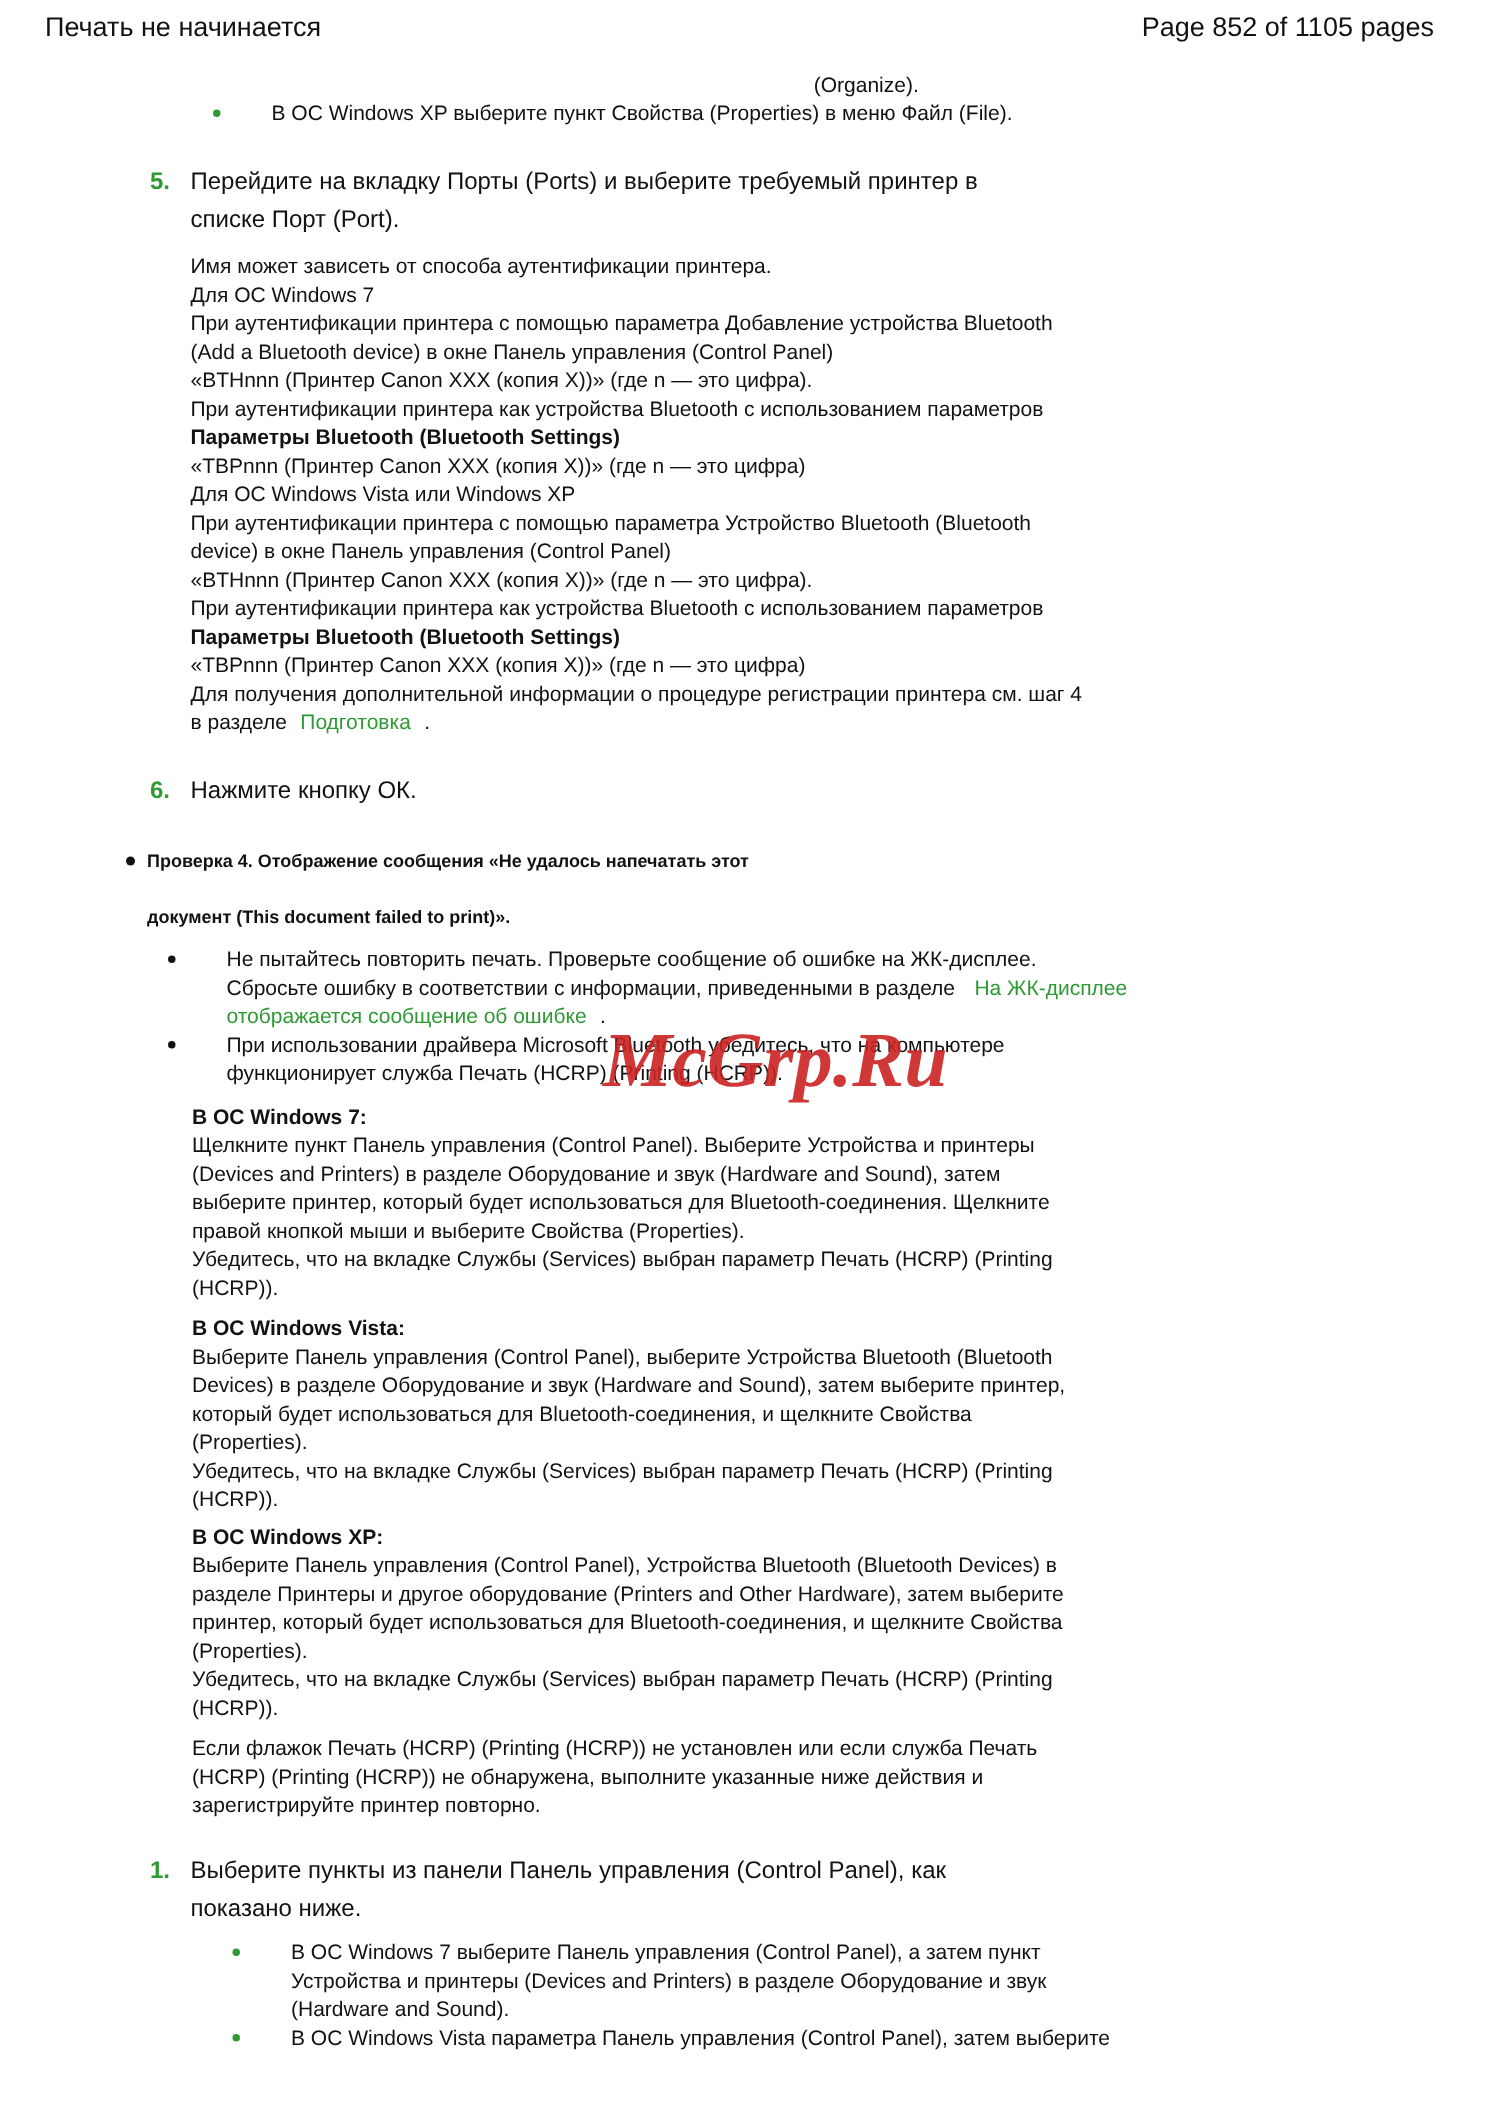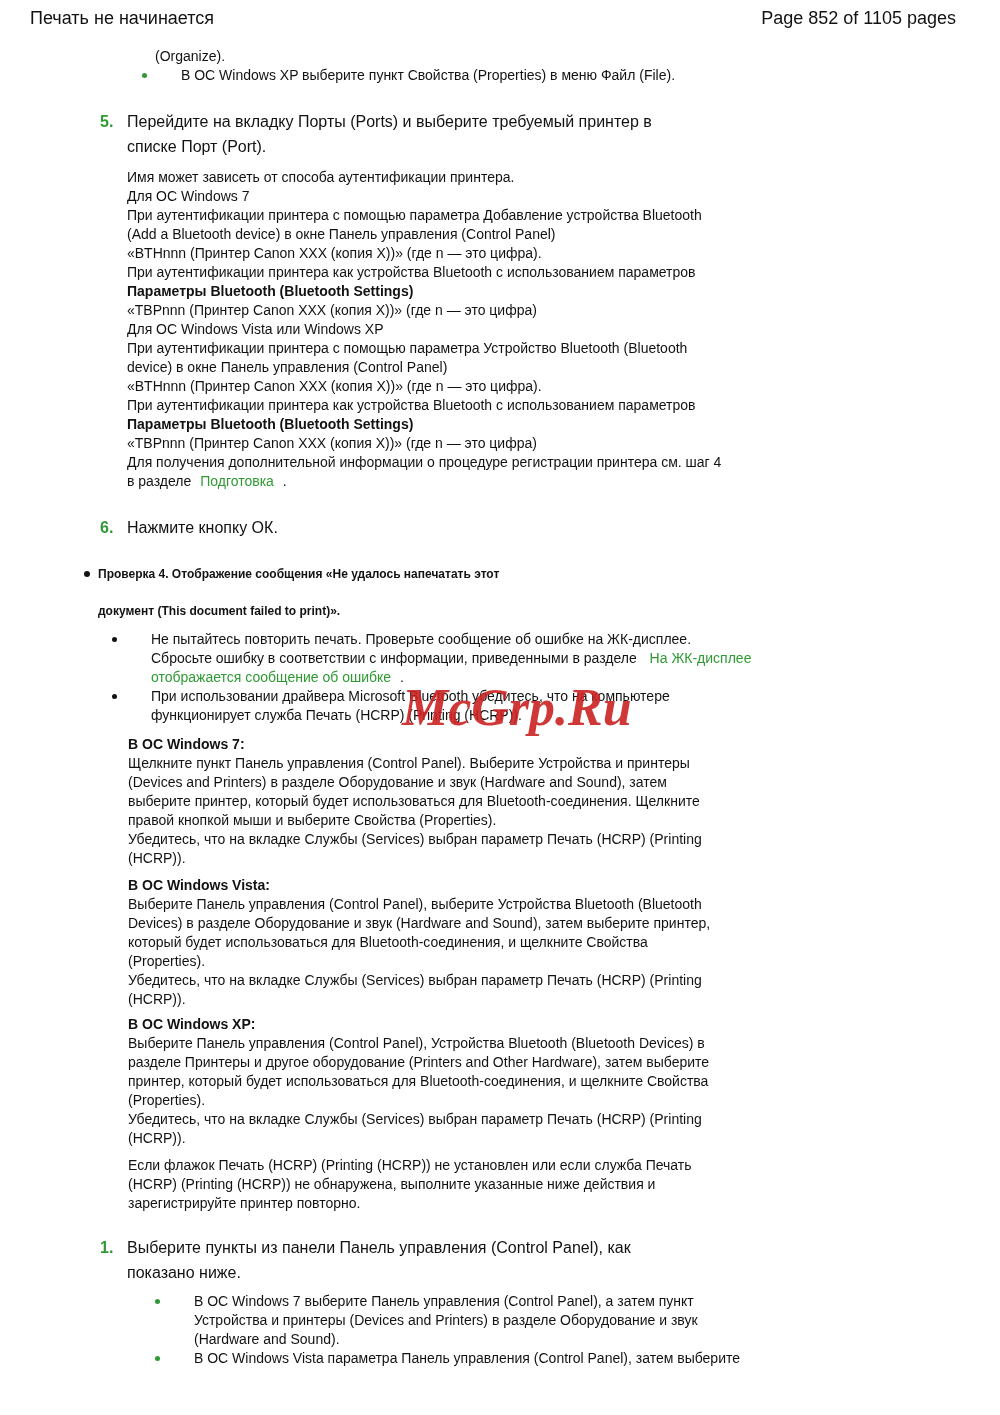--- a/index.html
+++ b/index.html
@@ -14,21 +14,21 @@
   .b{font-weight:bold;}
   .glink{color:var(--green,#2f9a33);text-decoration:none;cursor:pointer;}
   .gap-l{margin-left:9px;}
   .gap-s{margin-left:5px;}
   
   .li{display:flex;align-items:flex-start;gap:24px;}
   .dot{flex:none;width:5px;height:5px;border-radius:50%;background:#121212;margin:7px 10px 0 0;}
   .dot.green{background:var(--green,#2f9a33);}
   .dot.big{width:6px;height:6px;}
   
-  .intro{margin:18px 0 0 142px;}
+  .intro{margin:18px 0 0 142px;text-align:center;}
   .organize{margin-left:13px;}
   
   .step{margin-left:100px;}
   .step-5{margin-top:24px;}
   .step-6{margin-top:24px;}
   .step-1{margin-top:22px;}
   .step-head{display:flex;font-size:16px;line-height:25px;}
   .step-num{flex:none;width:27px;color:var(--green,#2f9a33);font-weight:bold;}
   .step-body{margin:9px 0 0 27px;}
   

